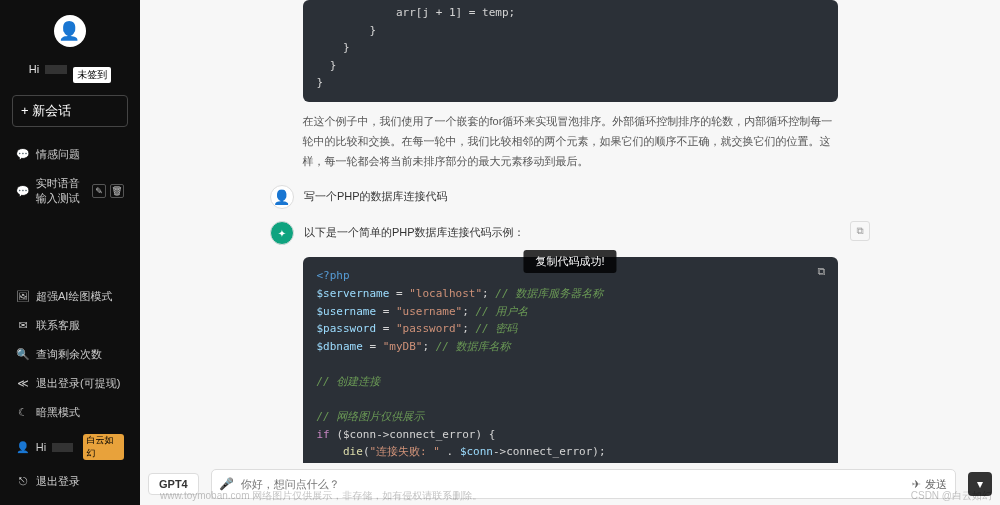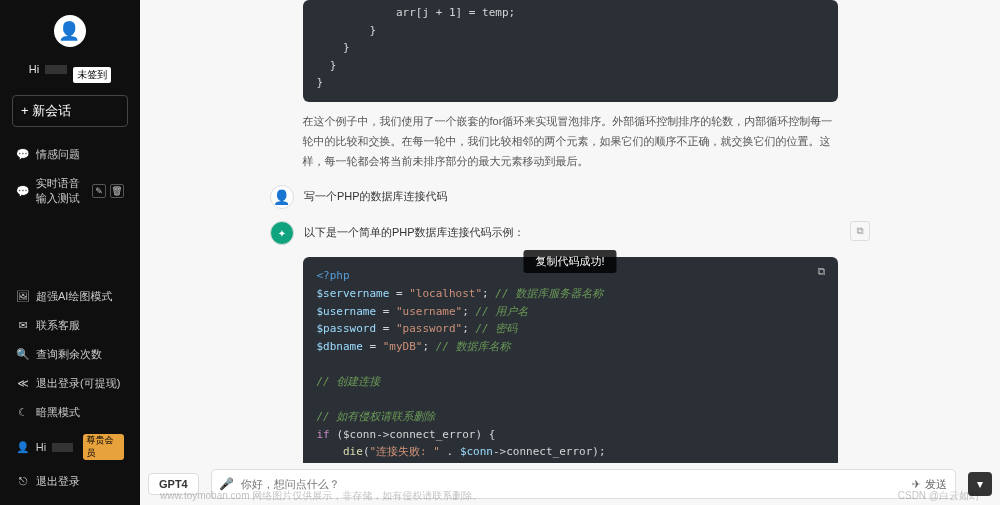--- a/index.html
+++ b/index.html
@@ -177,21 +177,21 @@
       font-size: 10px;
       color: rgba(0,0,0,0.25);
       text-align: left;
       padding-left: 20px;
       pointer-events: none;
       z-index: 20;
     }
     .csdn-mark {
       position: absolute;
       bottom: 2px;
-      right: 21px;
+      right: 8px;
       font-size: 10px;
       color: rgba(0,0,0,0.25);
       pointer-events: none;
       z-index: 20;
     }
   </style>
 </head>
 <body>
 
 <div class="app">
@@ -242,21 +242,21 @@
         <span>退出登录(可提现)</span>
       </div>
       <div class="nav-item">
         <span class="icon-wrap">☾</span>
         <span>暗黑模式</span>
       </div>
       <div class="nav-item">
         <span class="icon-wrap">👤</span>
         <span>Hi</span>
         <span class="name-redact"></span>
-        <span class="vip-badge">尊贵会员</span>
+        <span class="vip-badge">白云如幻</span>
       </div>
       <div class="nav-item">
         <span class="icon-wrap">⎋</span>
         <span>退出登录</span>
       </div>
     </div>
   </div>
 
   <div class="main">
     <div class="chat-scroll">
@@ -286,21 +286,21 @@
       <div class="code-block">
         <span class="copy-btn-top">⧉</span>
         <div class="code-line"><span class="tok-php">&lt;?php</span></div>
         <div class="code-line"><span class="tok-var">$servername</span><span> = </span><span class="tok-str">"localhost"</span><span>;</span><span class="tok-cmt"> // 数据库服务器名称</span></div>
         <div class="code-line"><span class="tok-var">$username</span><span> = </span><span class="tok-str">"username"</span><span>;</span><span class="tok-cmt"> // 用户名</span></div>
         <div class="code-line"><span class="tok-var">$password</span><span> = </span><span class="tok-str">"password"</span><span>;</span><span class="tok-cmt"> // 密码</span></div>
         <div class="code-line"><span class="tok-var">$dbname</span><span> = </span><span class="tok-str">"myDB"</span><span>;</span><span class="tok-cmt"> // 数据库名称</span></div>
         <div class="code-line">&nbsp;</div>
         <div class="code-line"><span class="tok-cmt">// 创建连接</span></div>
         <div class="code-line">&nbsp;</div>
-        <div class="code-line"><span class="tok-cmt">// 如有侵权请联系删除</span></div>
+        <div class="code-line"><span class="tok-cmt">// 网络图片仅供展示</span></div>
         <div class="code-line"><span class="tok-kw">if </span><span>($conn</span><span>-&gt;connect_error) {</span></div>
         <div class="code-line">    <span class="tok-fn">die</span>(<span class="tok-str">"连接失败: "</span><span> . </span><span class="tok-var">$conn</span><span>-&gt;connect_error);</span></div>
 
       </div>
 
       <div class="toast">复制代码成功!</div>
     </div>
 
     <div class="input-bar">
       <div class="model-badge">GPT4</div>

